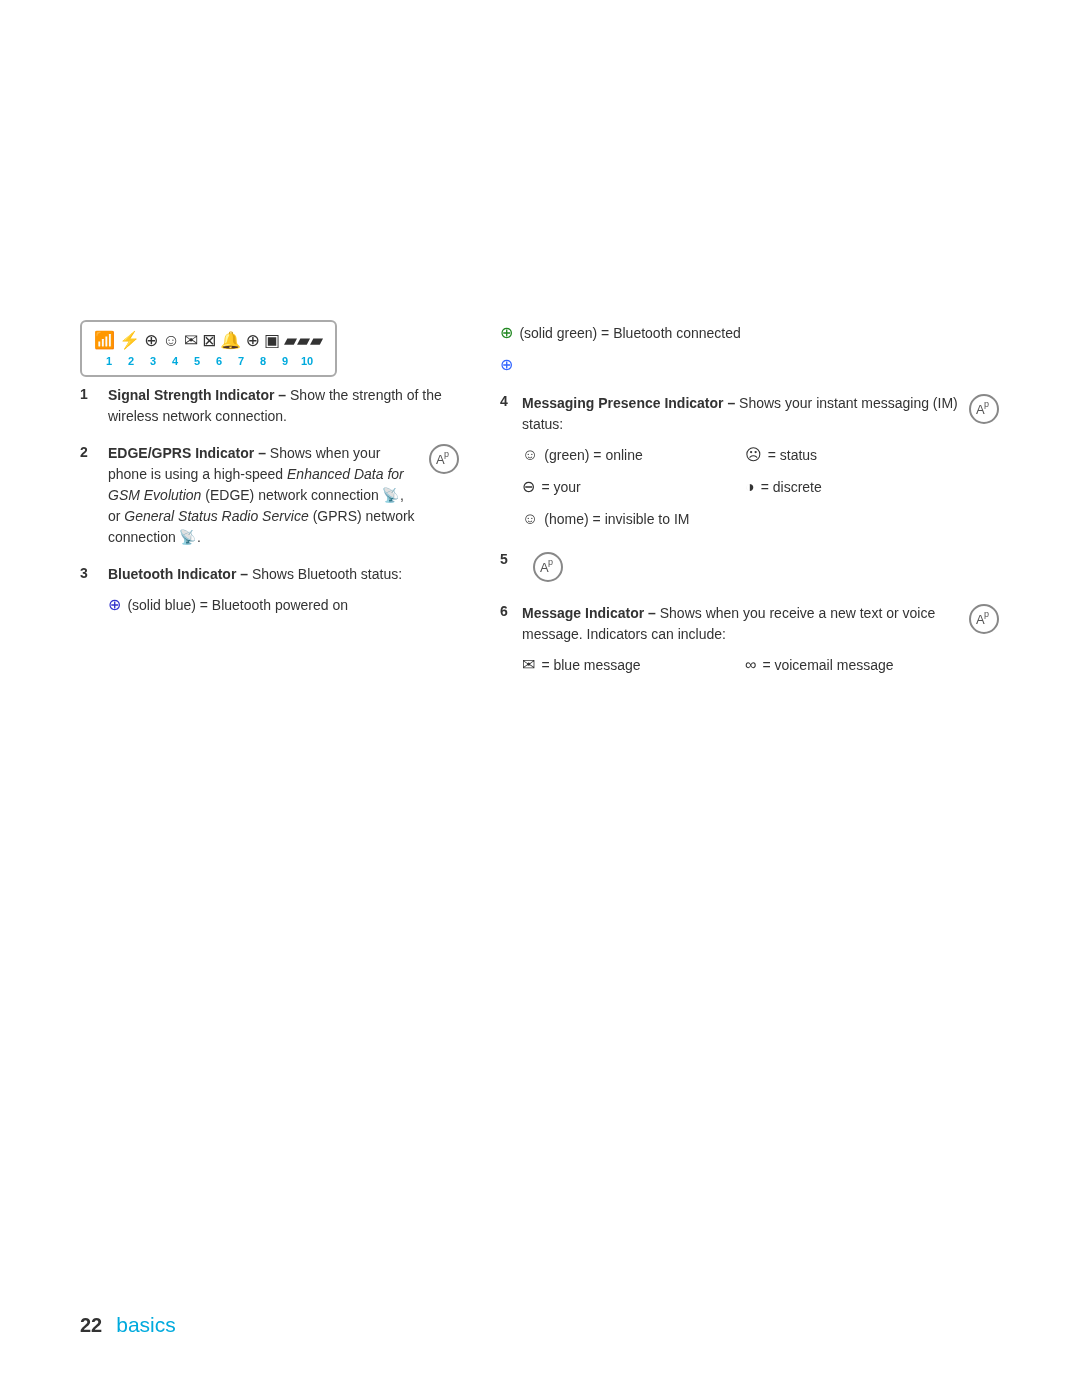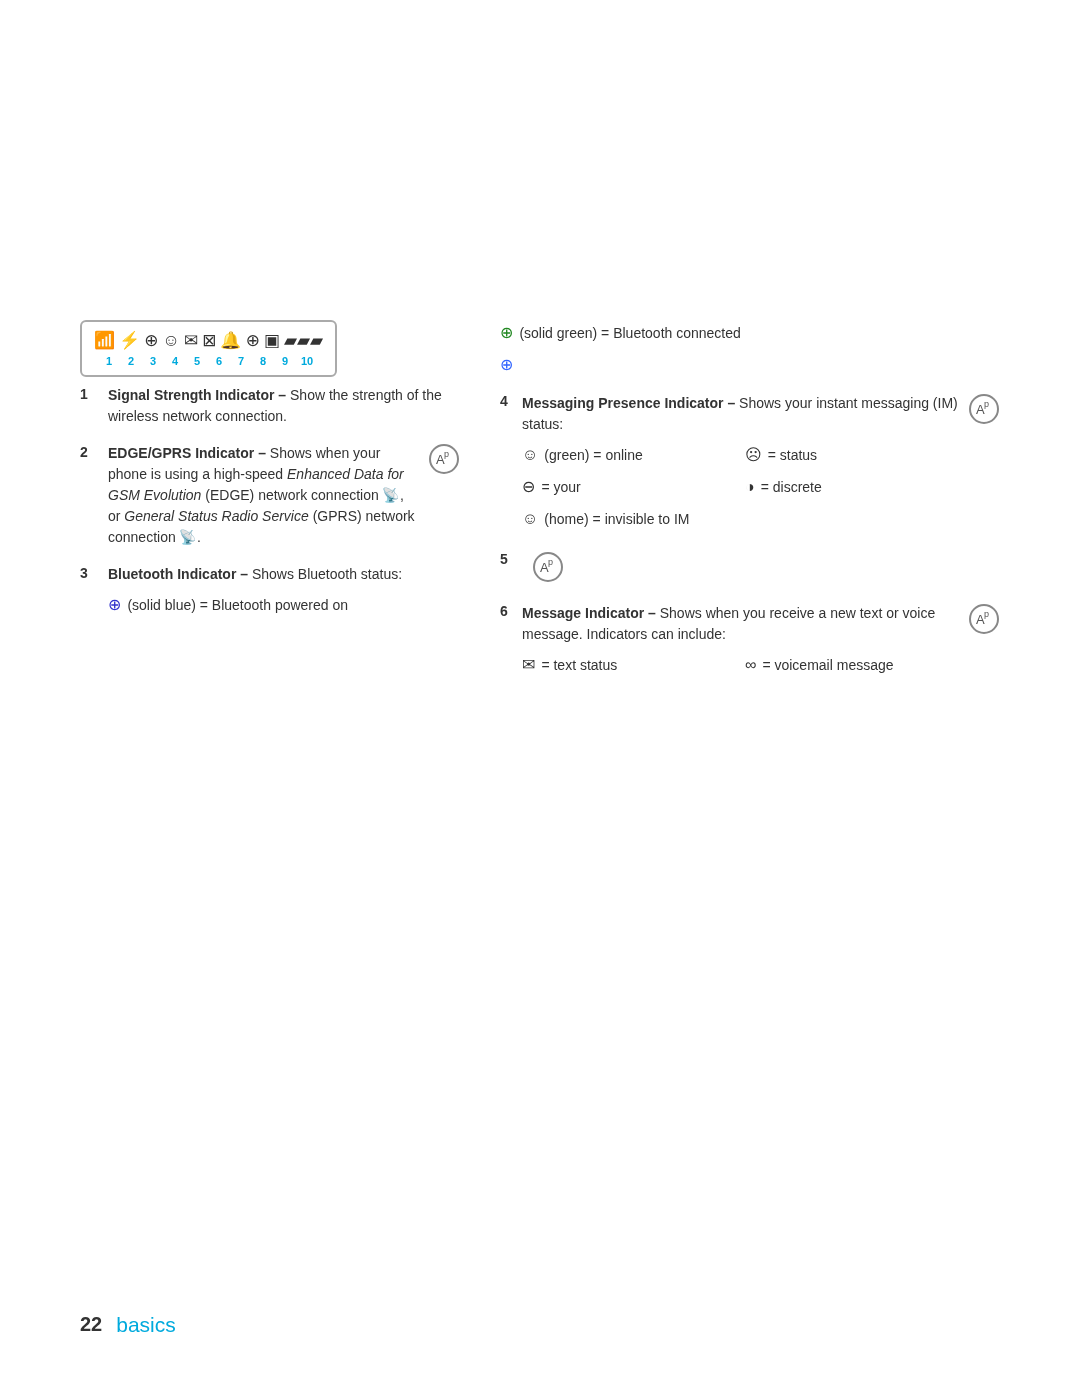--- a/index.html
+++ b/index.html
@@ -152,21 +152,21 @@
       font-size: 14px;
       font-weight: bold;
       color: #333;
       min-width: 22px;
     }
 
     
     .page-footer {
       margin-top: 40px;
       display: flex;
-      align-items: flex-start;
+      align-items: center;
       gap: 14px;
     }
 
     .page-number {
       font-size: 20px;
       font-weight: bold;
       color: #333;
     }
 
     .page-section-name {
@@ -319,21 +319,21 @@
       </div>
 
       <div class="numbered-right">
         <div class="num-label">6</div>
         <div class="item-content">
           <strong>Message Indicator –</strong>
           <span> Shows when you receive a new text or voice message. Indicators can include:</span>
           <div style="display:grid; grid-template-columns:1fr 1fr; gap:2px 10px; margin-top:8px;">
             <div class="sub-item">
               <span class="sub-icon">✉</span>
-              <span> = text status</span>
+              <span> = blue message</span>
             </div>
             <div class="sub-item">
               <span class="sub-icon">∞</span>
               <span> = voicemail message</span>
             </div>
           </div>
         </div>
         <div class="item-icon">
           <svg width="32" height="32" viewBox="0 0 32 32">
             <circle cx="16" cy="16" r="14" fill="none" stroke="#888" stroke-width="2"></circle>

